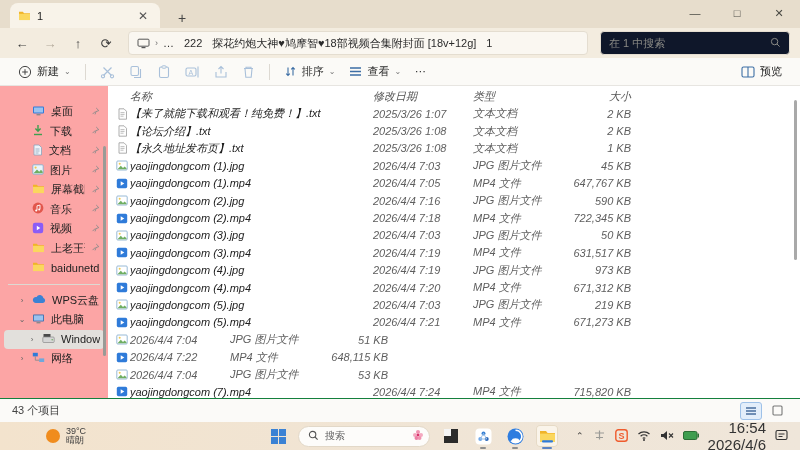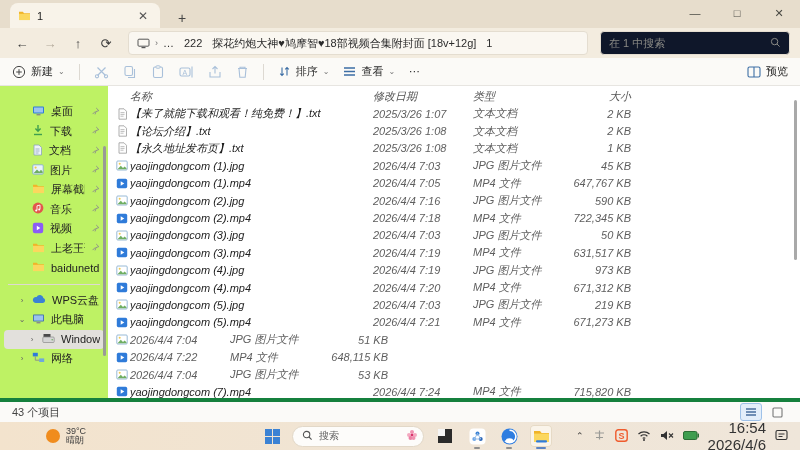--- a/index.html
+++ b/index.html
@@ -23,30 +23,30 @@
   .addressbar { height:30px; background:#f3ecdf; display:flex; align-items:center; padding:0 10px; gap:4px; flex:none; }
   .navbtn { width:24px; height:24px; display:flex; align-items:center; justify-content:center; color:#3c3c3c; font-size:13px; border-radius:4px; }
   .navbtn.disabled { color:#b3aa9b; }
   .crumbbox { height:24px; flex:1; margin-left:6px; background:#faf7f1; border:1px solid #e4ddd0; border-radius:4px; display:flex; align-items:center; padding:0 8px; gap:2px; overflow:hidden; white-space:nowrap; }
   .crumb-sep { color:#6f6f6f; font-size:9px; padding:0 3px; }
   .crumb { color:#2b2b2b; font-size:11px; }
   .searchbox { width:190px; height:24px; background:#0f172a; border:1px solid #e4ddd0; border-radius:4px; margin-left:8px; display:flex; align-items:center; padding:0 8px; flex:none; }
   .searchbox span.ph { color:#8a8a85; flex:1; }
 
   
-  .toolbar { height:28px; background:#fbfaf7; border-bottom:1px solid #e7e5e1; display:flex; align-items:center; padding:0 12px; gap:14px; flex:none; }
+  .toolbar { height:28px; background:#fbfaf7; border-bottom:1px solid #e7e5e1; display:flex; align-items:center; padding:0 18px; gap:14px; flex:none; }
   .tbtn { display:flex; align-items:center; gap:5px; color:#2b2b2b; }
   .tb-sep { width:1px; height:16px; background:#ddd9d2; }
   .tb-ico svg { display:block; }
   .chev { color:#777; font-size:8px; }
   .tb-right { margin-left:auto; display:flex; align-items:center; gap:5px; }
 
   
   .bodyrow { flex:1; display:flex; min-height:0; }
-  .sidebar { width:108px; background:#bef264; padding-top:16px; position:relative; overflow:hidden; flex:none; }
+  .sidebar { width:108px; background:#fca5a5; padding-top:16px; position:relative; overflow:hidden; flex:none; }
   .sb-item { height:19.5px; display:flex; align-items:center; padding:0 4px 0 14px; gap:6px; border-radius:4px; margin:0 4px; color:#222; white-space:nowrap; }
   .sb-item .chv { width:8px; color:#666; font-size:8px; flex:none; text-align:center; }
   .sb-item.selected { background:#e2e0dc; }
   .sb-label { overflow:hidden; flex:1; }
   .sb-pin { flex:none; }
   .sb-divider { height:1px; background:#ddd9d2; margin:6px 8px; }
   .sb-scroll { position:absolute; right:2px; top:60px; width:3px; height:210px; background:#9a9a96; border-radius:2px; }
 
   .main { flex:1; background:#fff; position:relative; overflow:hidden;font-style:italic; }
   .cols { display:flex; height:17px; align-items:center; color:#555; padding-left:22px; margin-top:2px; }
@@ -56,32 +56,32 @@
   .c-size { width:58px; flex:none; text-align:right; }
   .rows {}
   .frow { display:flex; height:17.4px; align-items:center; padding-left:6px; }
   .frow .fico { width:16px; flex:none; display:flex; justify-content:center; }
   .frow .c-name { width:243px; color:#1f1f1f; overflow:hidden; white-space:nowrap; }
   .frow .c-date, .frow .c-type { color:#5e5e5e; }
   .frow .c-size { color:#5e5e5e; }
   .vscroll { position:absolute; right:3px; top:14px; width:3px; height:160px; background:#a9a9a9; border-radius:2px; }
 
   
-  .statusbar { height:24px; background:#fbfaf8; border-top:4px solid #15803d; display:flex; align-items:center; padding:0 12px; flex:none; }
+  .statusbar { height:24px; background:#fbfaf8; border-top:1px solid #15803d; display:flex; align-items:center; padding:0 12px; flex:none; }
   .statusbar .count { color:#444; }
   .viewtoggles { margin-left:auto; display:flex; gap:4px; }
   .vt { width:22px; height:18px; border:1px solid transparent; border-radius:3px; display:flex; align-items:center; justify-content:center; }
   .vt.active { background:#e3eefa; border-color:#9ec1e8; }
 
   
   #taskbar { position:absolute; left:0; bottom:0; width:800px; height:28px; background:linear-gradient(90deg,#f3e3cd,#f0e5d6 55%,#efe6da); display:flex; align-items:center; }
   .weather { display:flex; align-items:center; gap:6px; padding-left:46px; }
   .sun { width:14px; height:14px; border-radius:50%; background:#f08c1d; }
   .wtxt { display:flex; flex-direction:column; line-height:1.05; font-size:9px; color:#3c3c3c; }
-  .tb-center { position:absolute; left:262px; display:flex; align-items:center; gap:10px; height:100%; }
+  .tb-center { position:absolute; left:268px; display:flex; align-items:center; gap:10px; height:100%; }
   .startbtn { width:20px; height:20px; display:flex; align-items:center; justify-content:center; }
   .tsearch { width:132px; height:21px; background:#fdfcfa; border:1px solid #e2d8c8; border-radius:11px; display:flex; align-items:center; padding:0 4px 0 9px; gap:6px; }
   .tsearch .ph { color:#5f5f5f; flex:1; font-size:10px; }
   .tico { width:22px; height:22px; display:flex; align-items:center; justify-content:center; position:relative; border-radius:4px; }
   .tico.active { background:#faf4ea; box-shadow:inset 0 0 0 1px #e6dac6; }
   .tico .rundot { position:absolute; bottom:-2px; left:50%; transform:translateX(-50%); width:6px; height:2px; border-radius:2px; background:#8f8f8f; }
   .tico.active .rundot { width:10px; background:#5b84c4; }
   .tray { margin-left:auto; display:flex; align-items:center; gap:9px; padding-right:12px; }
   .tray .chevup { color:#333; font-size:9px; }
   .clock { text-align:right; font-size:15px; color:#333; line-height:1.15; }

